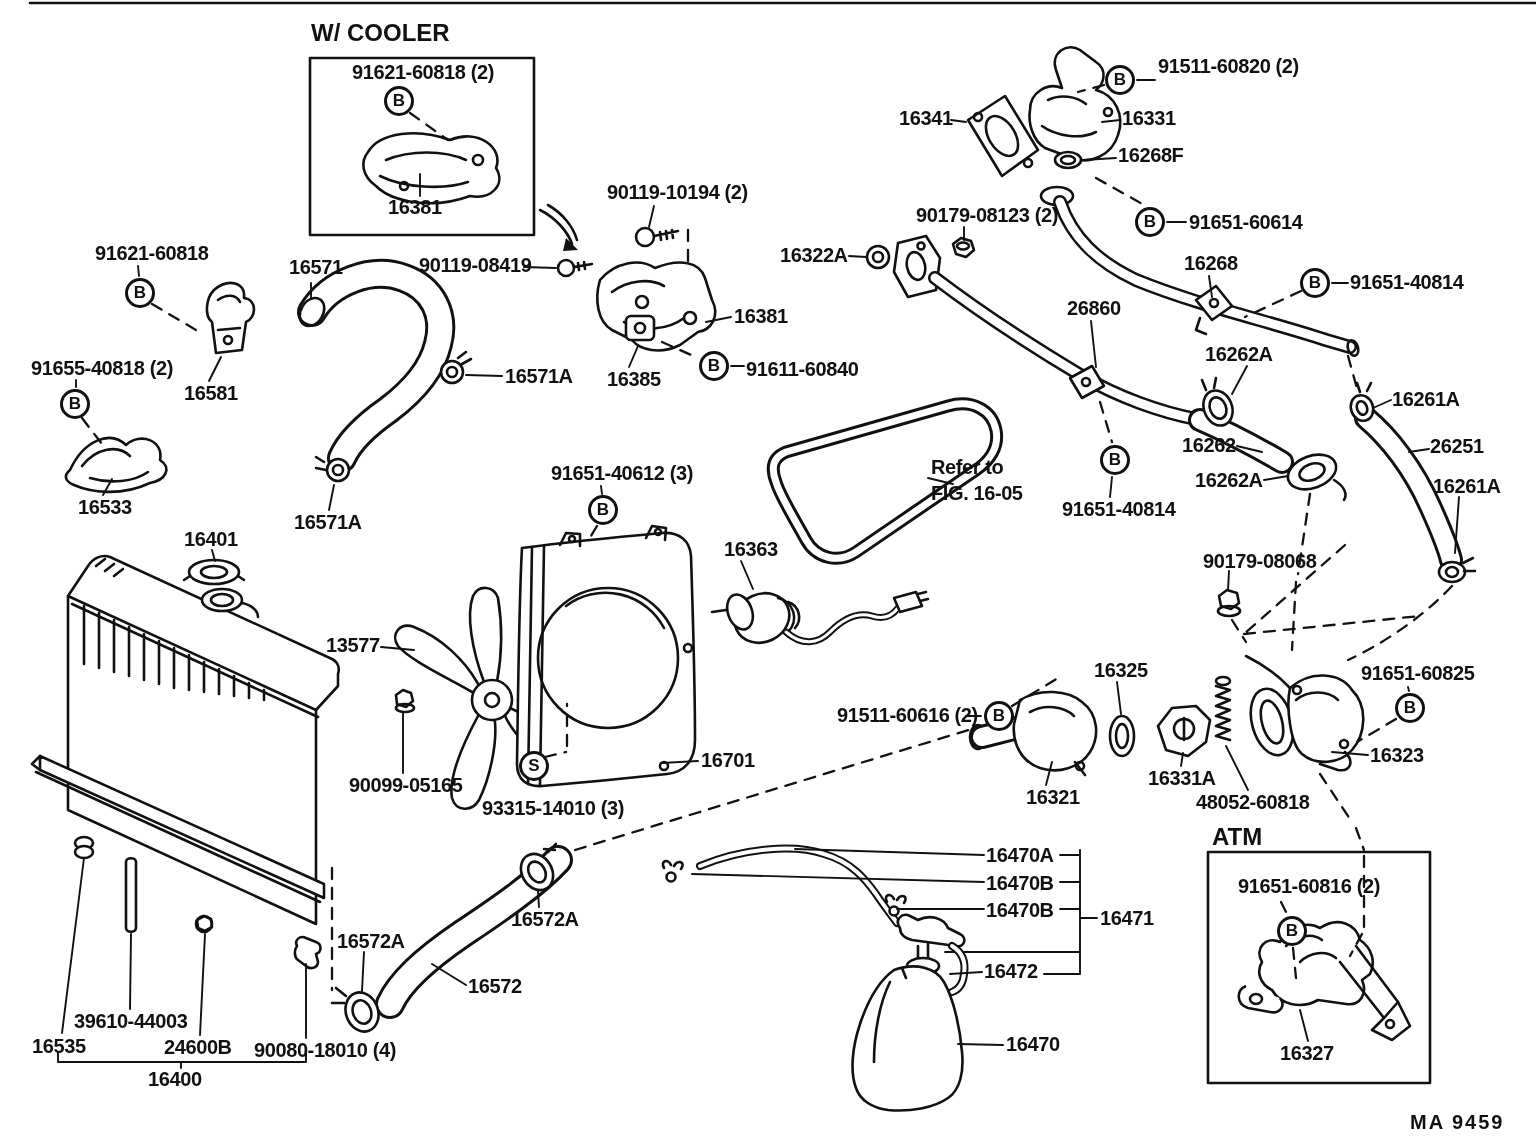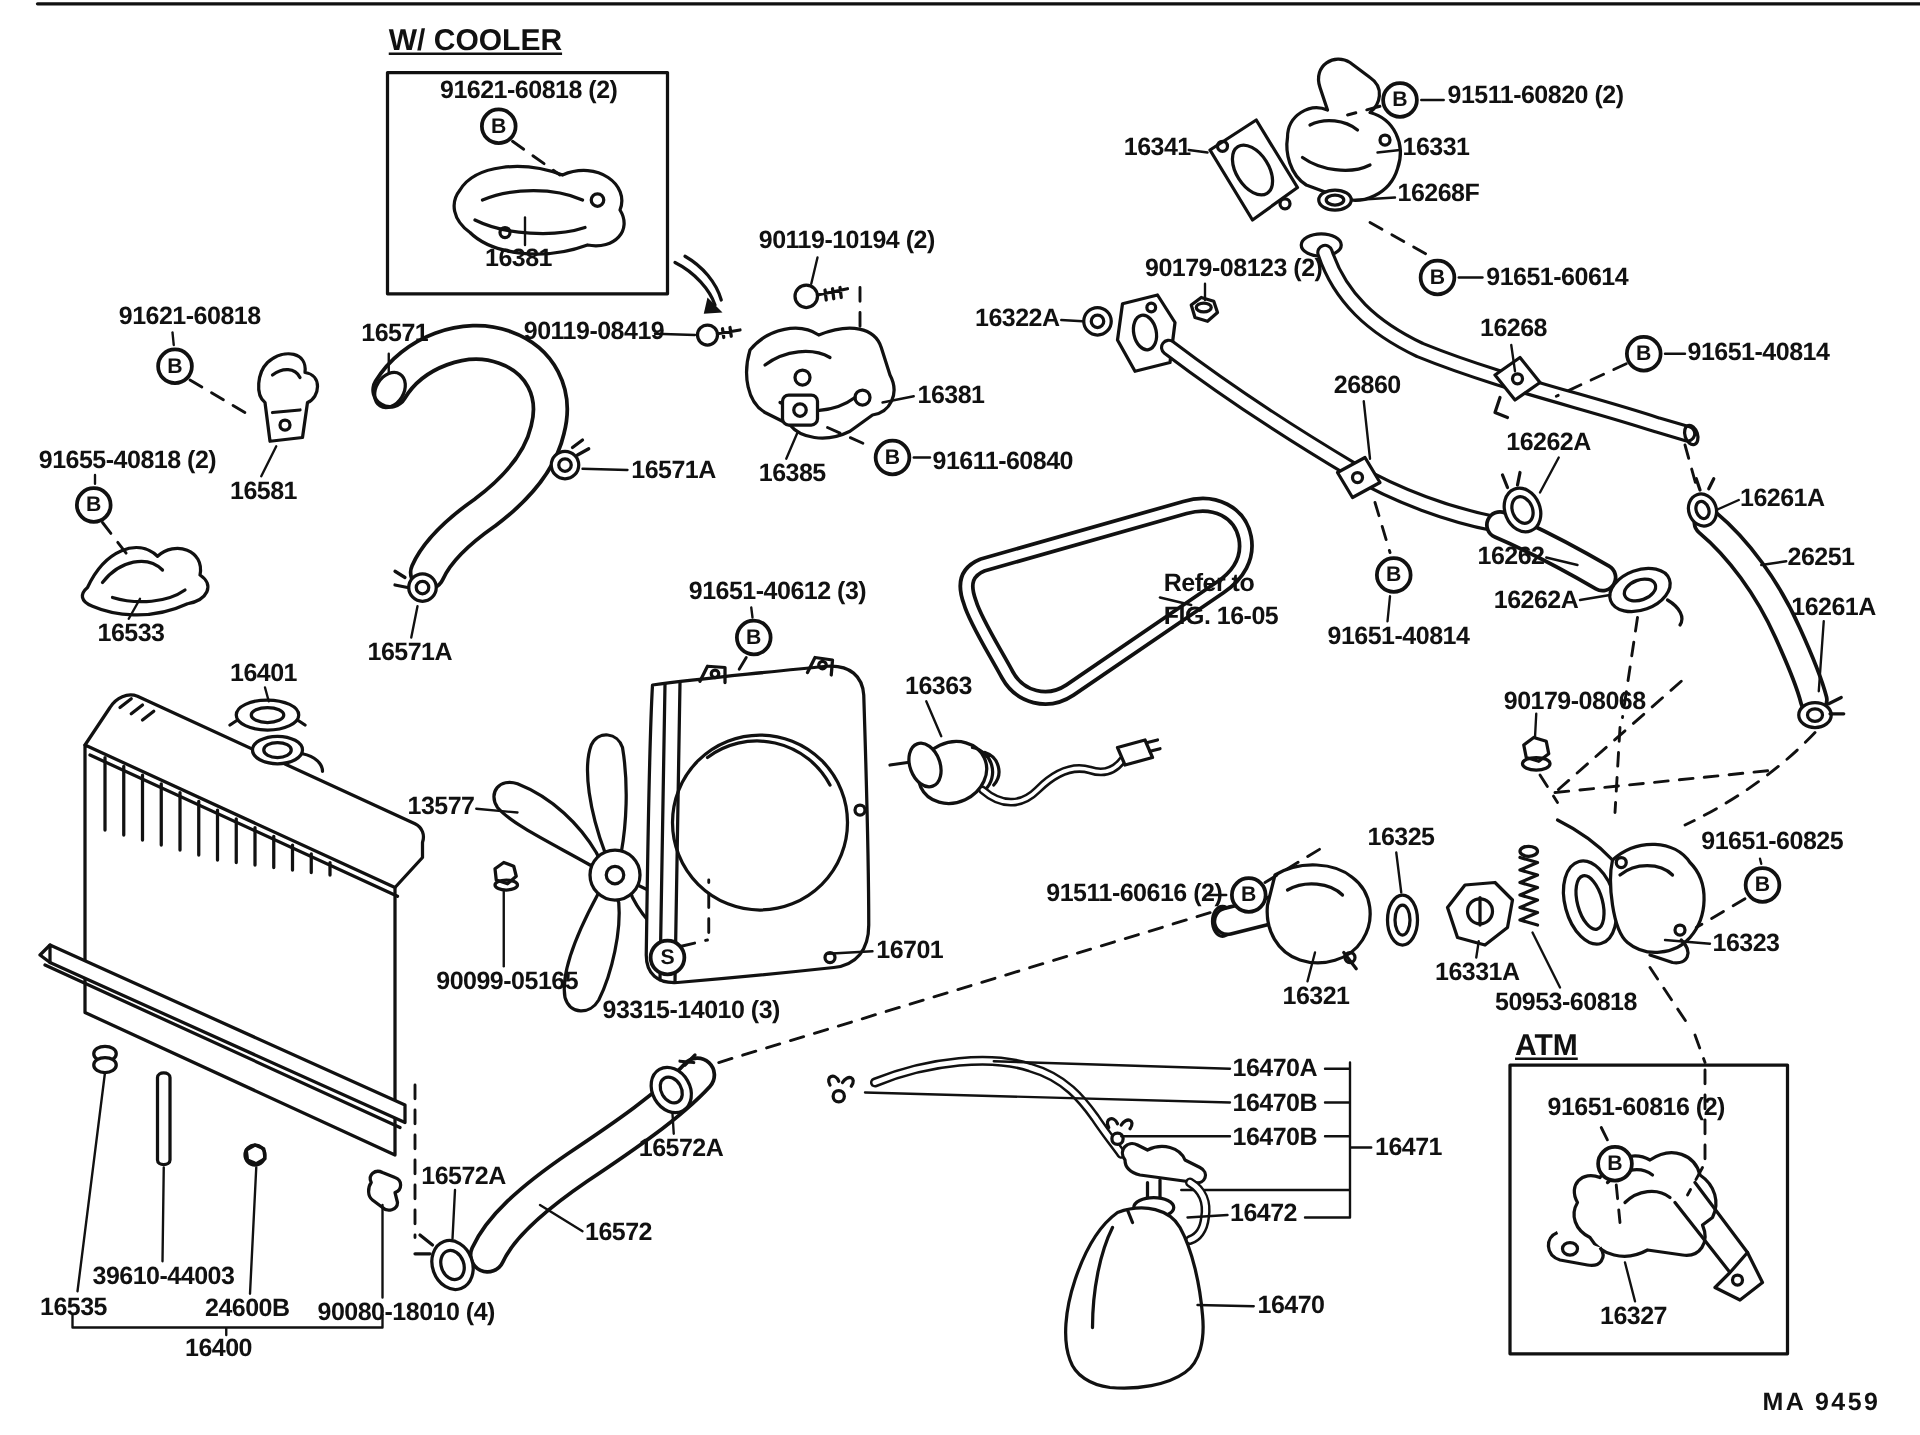--- a/index.html
+++ b/index.html
@@ -1,21 +1,21 @@
 <!DOCTYPE html>
 <html><head>
 <meta charset="utf-8">
 <style>
   html,body{margin:0;padding:0;background:#e8e8e8;}
   .canvas{position:relative;width:1536px;height:1148px;background:#ffffff;overflow:hidden;
           font-family:"Liberation Sans", sans-serif;}
   svg{position:absolute;left:0;top:0;}
   .lbl{position:absolute;font-weight:bold;font-size:20px;letter-spacing:-0.4px;color:#111;
        white-space:nowrap;line-height:21px;}
-  .t{font-size:24px;letter-spacing:0;text-decoration:underline;}
+  .t{font-size:24px;letter-spacing:0;}
   .code{font-size:20px;letter-spacing:2px;}
   .marker{position:absolute;width:30px;height:30px;border:3px solid #111;border-radius:50%;
           box-sizing:border-box;text-align:center;line-height:24px;font-weight:bold;font-size:17px;color:#111;
           background:#fff;}
   
   .p{fill:none;stroke:#111;stroke-width:2.6;stroke-linecap:round;stroke-linejoin:round;}
   .pf{fill:#fff;stroke:#111;stroke-width:2.6;stroke-linejoin:round;}
   .ld{fill:none;stroke:#111;stroke-width:1.9;stroke-linecap:round;}
   .ds{fill:none;stroke:#111;stroke-width:2.3;stroke-dasharray:11 9;stroke-linecap:round;}
   .tb30{fill:none;stroke:#111;stroke-width:30;stroke-linecap:round;}
@@ -381,21 +381,21 @@
 <div class="lbl" style="left:184px;top:529px">16401</div>
 <div class="lbl" style="left:607px;top:182px">90119-10194 (2)</div>
 <div class="lbl" style="left:419px;top:255px">90119-08419</div>
 <div class="lbl" style="left:734px;top:306px">16381</div>
 <div class="lbl" style="left:607px;top:369px">16385</div>
 <div class="lbl" style="left:746px;top:359px">91611-60840</div>
 <div class="lbl" style="left:780px;top:245px">16322A</div>
 <div class="lbl" style="left:916px;top:205px">90179-08123 (2)</div>
 <div class="lbl" style="left:899px;top:108px">16341</div>
 <div class="lbl" style="left:1122px;top:108px">16331</div>
-<div class="lbl" style="left:1158px;top:66px">91511-60820 (2)</div>
+<div class="lbl" style="left:1158px;top:56px">91511-60820 (2)</div>
 <div class="lbl" style="left:1118px;top:145px">16268F</div>
 <div class="lbl" style="left:1189px;top:212px">91651-60614</div>
 <div class="lbl" style="left:1184px;top:253px">16268</div>
 <div class="lbl" style="left:1350px;top:272px">91651-40814</div>
 <div class="lbl" style="left:1067px;top:298px">26860</div>
 <div class="lbl" style="left:1205px;top:344px">16262A</div>
 <div class="lbl" style="left:1182px;top:435px">16262</div>
 <div class="lbl" style="left:1195px;top:470px">16262A</div>
 <div class="lbl" style="left:1392px;top:389px">16261A</div>
 <div class="lbl" style="left:1430px;top:436px">26251</div>
@@ -404,21 +404,21 @@
 <div class="lbl" style="left:724px;top:539px">16363</div>
 <div class="lbl" style="left:551px;top:463px">91651-40612 (3)</div>
 <div class="lbl" style="left:326px;top:635px">13577</div>
 <div class="lbl" style="left:701px;top:750px">16701</div>
 <div class="lbl" style="left:349px;top:775px">90099-05165</div>
 <div class="lbl" style="left:482px;top:798px">93315-14010 (3)</div>
 <div class="lbl" style="left:837px;top:705px">91511-60616 (2)</div>
 <div class="lbl" style="left:1094px;top:660px">16325</div>
 <div class="lbl" style="left:1026px;top:787px">16321</div>
 <div class="lbl" style="left:1148px;top:768px">16331A</div>
-<div class="lbl" style="left:1196px;top:792px">50953-60818</div>
+<div class="lbl" style="left:1196px;top:792px">48052-60818</div>
 <div class="lbl" style="left:1203px;top:551px">90179-08068</div>
 <div class="lbl" style="left:1361px;top:663px">91651-60825</div>
 <div class="lbl" style="left:1370px;top:745px">16323</div>
 <div class="lbl" style="left:986px;top:845px">16470A</div>
 <div class="lbl" style="left:986px;top:873px">16470B</div>
 <div class="lbl" style="left:986px;top:900px">16470B</div>
 <div class="lbl" style="left:1100px;top:908px">16471</div>
 <div class="lbl" style="left:984px;top:961px">16472</div>
 <div class="lbl" style="left:1006px;top:1034px">16470</div>
 <div class="lbl" style="left:1238px;top:876px">91651-60816 (2)</div>

